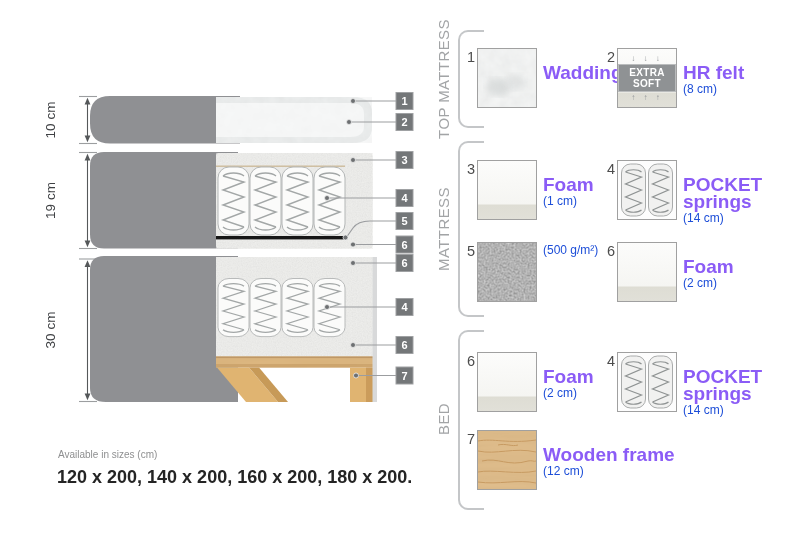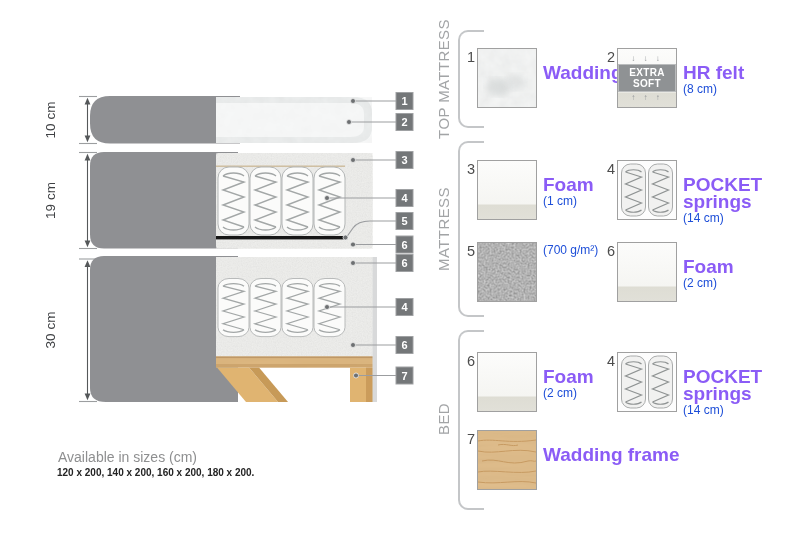--- a/index.html
+++ b/index.html
@@ -23,22 +23,22 @@
   .ilabel.narrow{width:84px;}
   .ilabel.wide{width:190px;}
   .iname{font-weight:bold;font-size:19px;line-height:17px;color:#8b5cf6;margin-top:16px;}
   .isize{font-size:12px;line-height:17px;color:#1d4ed8;}
   .es-wrap{position:absolute;left:0;top:5px;width:100%;text-align:center;}
   .es-arrows{color:#94979a;font-size:8px;letter-spacing:3px;line-height:9px;}
   .es-badge{display:inline-block;margin:1px 0;background:#8f9294;color:#fff;font-weight:bold;
             font-size:10px;letter-spacing:0.3px;padding:2px 3px;border:1px solid #babcbd;}
 
   
-  .sizes-title{position:absolute;left:58px;top:449px;font-size:14px;color:#8e8f90;}
-  .sizes-values{position:absolute;left:57px;top:467px;font-size:10px;font-weight:bold;color:#242424;}
+  .sizes-title{position:absolute;left:58px;top:449px;font-size:10px;color:#8e8f90;}
+  .sizes-values{position:absolute;left:57px;top:467px;font-size:18px;font-weight:bold;color:#242424;}
 </style>
 </head>
 <body>
 
 <div class="stage">
 
   <svg width="430" height="533" viewBox="0 0 430 533" style="position:absolute;left:0;top:0;" xmlns="http://www.w3.org/2000/svg">
     <defs>
       <filter id="speckn" x="0%" y="0%" width="100%" height="100%">
         <feTurbulence type="fractalNoise" baseFrequency="0.8" numOctaves="2" seed="7"></feTurbulence>
@@ -304,21 +304,21 @@
 
   <div class="item" style="left:477px;top:242px;">
     <span class="inum">5</span>
     <div class="swatch">
       <svg width="58" height="58" viewBox="0 0 58 58">
         <rect width="58" height="58" fill="#6e6e6e"></rect>
         <rect width="58" height="58" fill="#6e6e6e" filter="url(#feltn)"></rect>
       </svg>
     </div>
     <div class="ilabel narrow">
-      <div class="isize">(700 g/m²)</div>
+      <div class="isize">(500 g/m²)</div>
     </div>
   </div>
 
   <div class="item" style="left:617px;top:242px;">
     <span class="inum">6</span>
     <div class="swatch foam"></div>
     <div class="ilabel">
       <div class="iname">Foam</div>
       <div class="isize">(2 cm)</div>
     </div>
@@ -367,20 +367,21 @@
           <path d="M0,10 C15,7 30,13 58,9"></path>
           <path d="M0,20 C18,24 36,16 58,21"></path>
           <path d="M4,30 C20,26 30,36 50,30 C54,29 56,31 58,30"></path>
           <path d="M0,41 C14,38 40,44 58,40"></path>
           <path d="M0,51 C20,54 40,48 58,52"></path>
           <path d="M20,14 C28,12 34,16 40,14"></path>
         </g>
       </svg>
     </div>
     <div class="ilabel wide">
-      <div class="iname">Wadding frame</div>
+      <div class="iname">Wooden frame</div>
+      <div class="isize">(12 cm)</div>
     </div>
   </div>
 
   <div class="sizes-title">Available in sizes (cm)</div>
   <div class="sizes-values">120 x 200, 140 x 200, 160 x 200, 180 x 200.</div>
 
 </div>
 
 </body></html>

